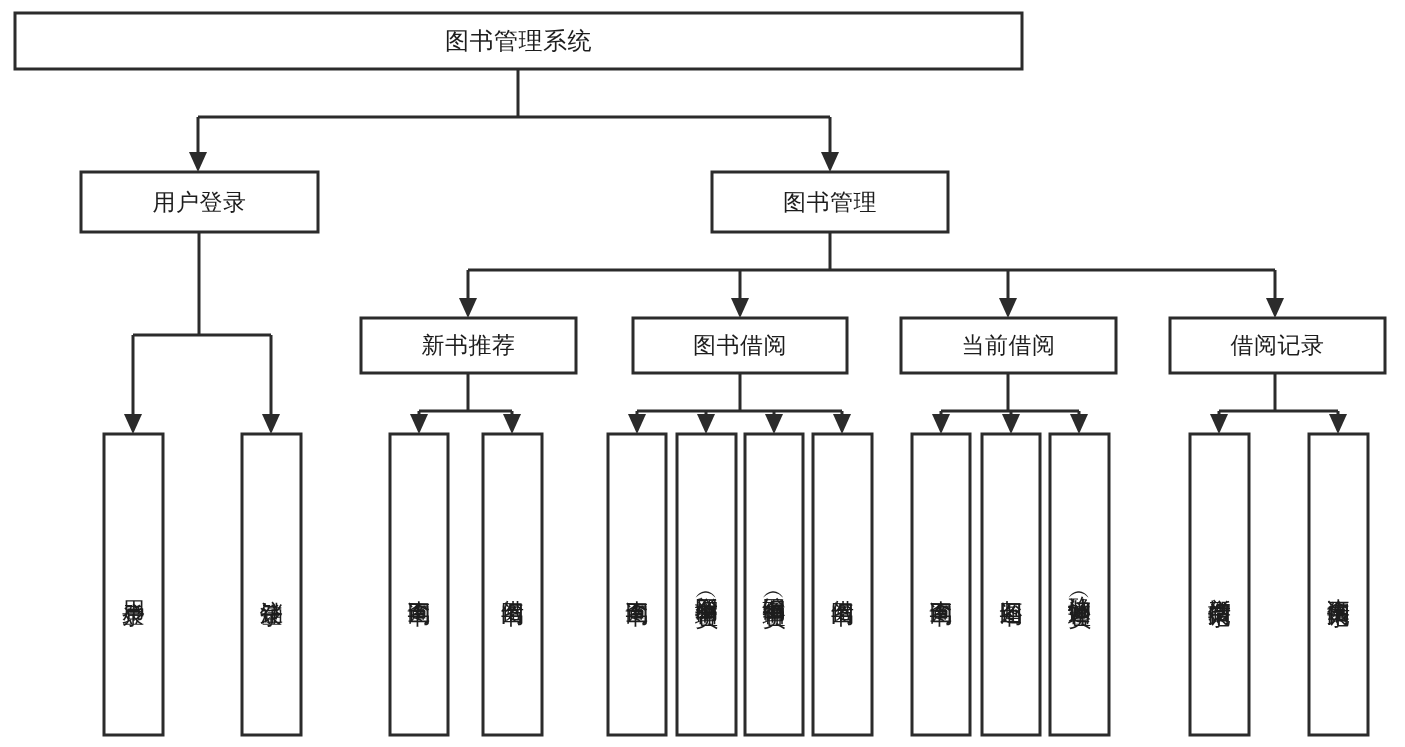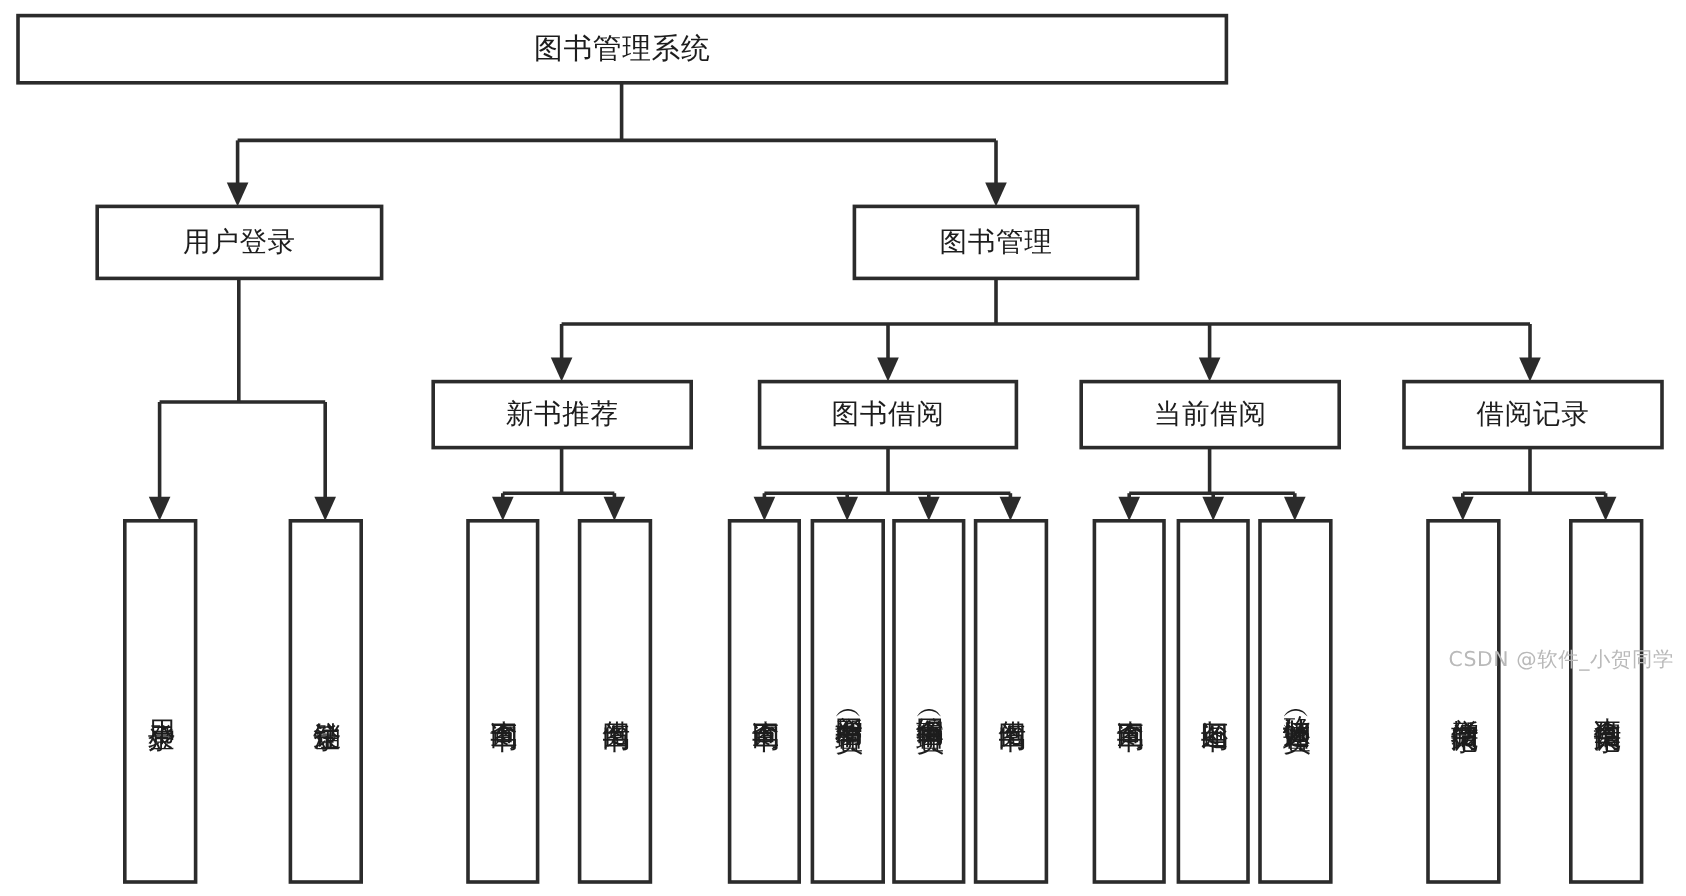--- a/index.html
+++ b/index.html
@@ -222,15 +222,14 @@
         <div class="leaf-label-text">确认归还（管理员）</div>
       </div>
       <div class="leaf-label-wrap" style="left: 1190px; top: 434px; width: 59px; height: 301px;">
         <div class="leaf-label-text">新增借阅记录</div>
       </div>
       <div class="leaf-label-wrap" style="left: 1309px; top: 434px; width: 59px; height: 301px;">
         <div class="leaf-label-text">查询借阅记录</div>
       </div>
     </div>
 
-  <div class="watermark">CSDN @软件_小贺同学</div>
 
 </div>
 
 </body></html>

